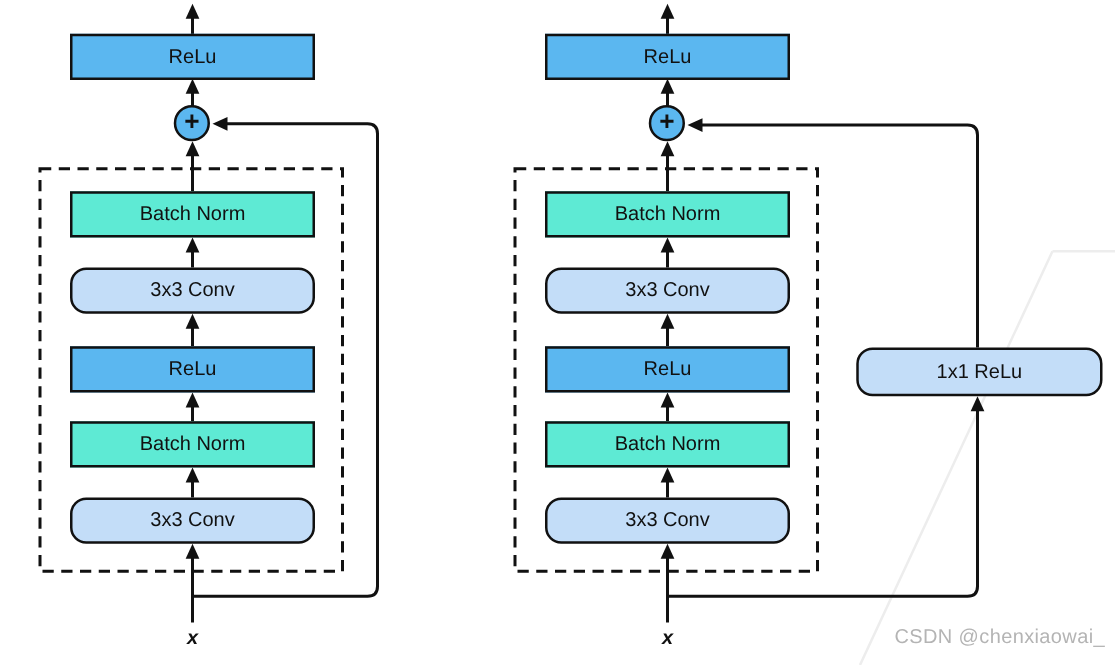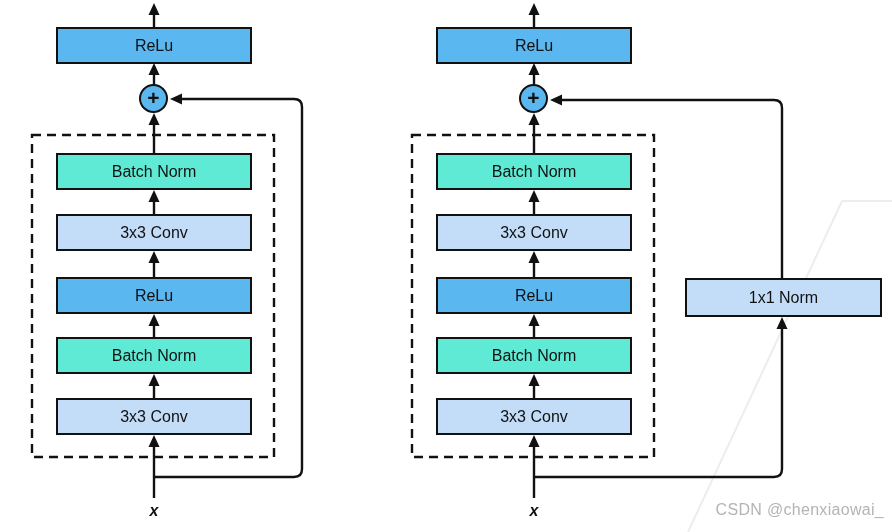--- a/index.html
+++ b/index.html
@@ -24,21 +24,21 @@
     border: 2px solid #111111;
     display: flex;
     align-items: center;
     justify-content: center;
     font-size: 16px;
     color: #111111;
     background: #ffffff;
     z-index: 2;
   }
   .fill-bright { background: var(--accent_blue); }
-  .fill-light  { background: var(--light_blue); }
+  .fill-light  { background: var(--light_blue); border-radius: 13px; }
   .fill-white  { background: #5eead4; }
   .add-node {
     position: absolute;
     width: 25px;
     height: 25px;
     border: 2.5px solid #111111;
     border-radius: 50%;
     background: var(--accent_blue);
     display: flex;
     align-items: center;
@@ -169,19 +169,19 @@
     <div class="add-node" style="left:507px; top:84px;">
       <span>+</span>
     </div>
 
     <div class="box fill-white" style="left:424px; top:153px;">Batch Norm</div>
     <div class="box fill-light" style="left:424px; top:214px;">3x3 Conv</div>
     <div class="box fill-bright" style="left:424px; top:277px;">ReLu</div>
     <div class="box fill-white" style="left:424px; top:337px;">Batch Norm</div>
     <div class="box fill-light" style="left:424px; top:398px;">3x3 Conv</div>
 
-    <div class="box fill-light" style="left:673px; top:278px; width:193px; height:35px;">1x1 Norm</div>
+    <div class="box fill-light" style="left:673px; top:278px; width:193px; height:35px;">1x1 ReLu</div>
 
     <div class="input-label" style="left:522px; top:502px;">x</div>
   </div>
 
   <div class="watermark">CSDN @chenxiaowai_</div>
 </div>
 
 </body></html>

